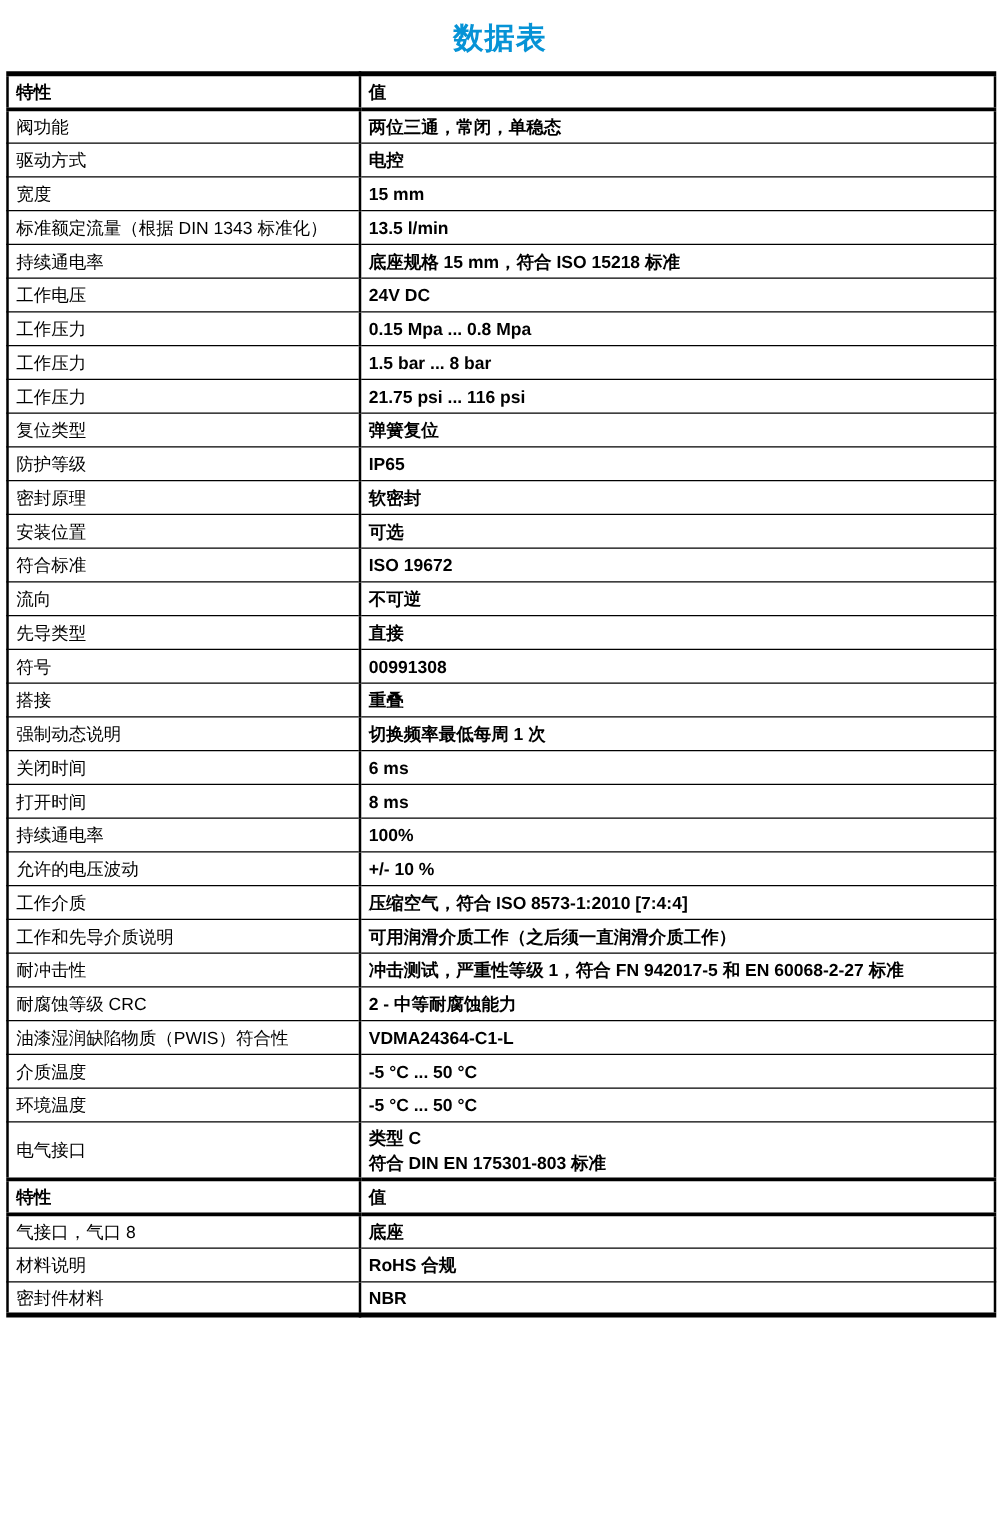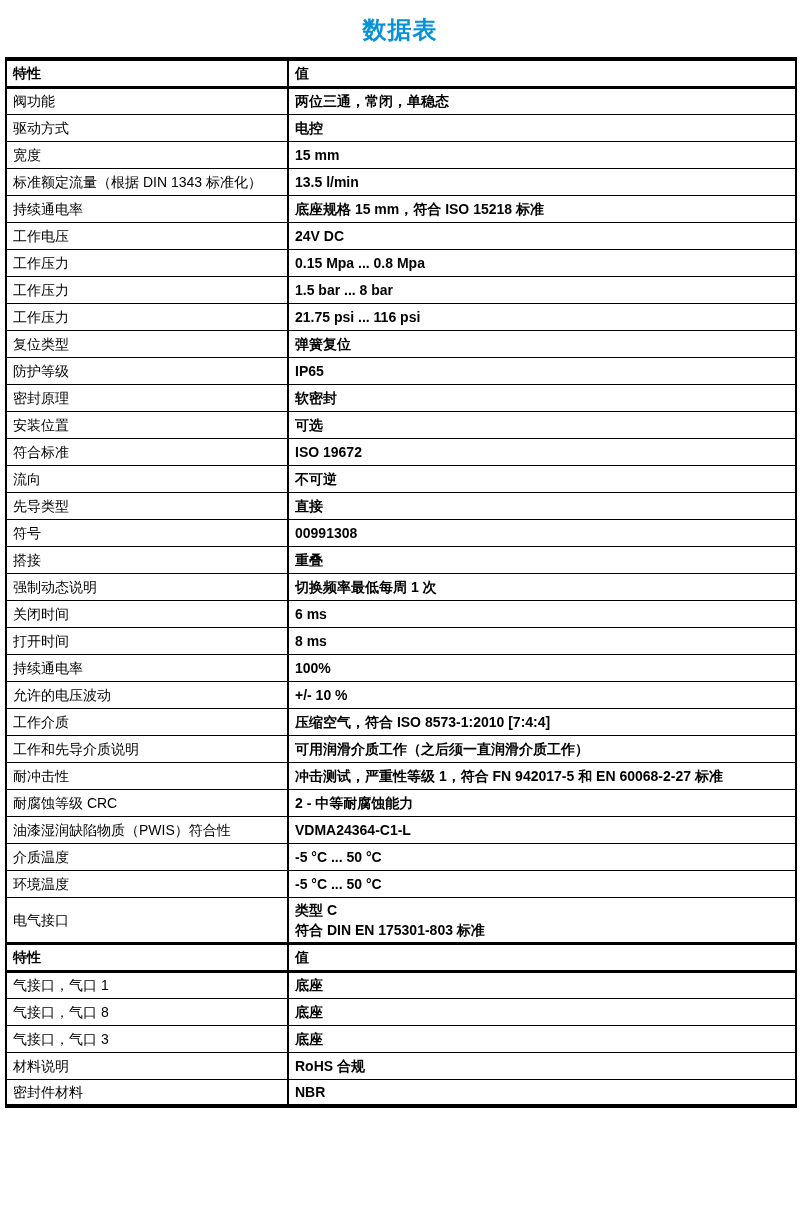--- a/index.html
+++ b/index.html
@@ -199,29 +199,21 @@
         <tr>
           <td class="label-cell">电气接口</td>
           <td class="value-cell">类型 C
 符合 DIN EN 175301-803 标准</td>
         </tr>
         <tr class="header-row">
           <th class="label-cell">特性</th>
           <th class="value-cell">值</th>
         </tr>
         <tr>
-          <td class="label-cell">气接口，气口 1</td>
-          <td class="value-cell">底座</td>
-        </tr>
-        <tr>
           <td class="label-cell">气接口，气口 8</td>
-          <td class="value-cell">底座</td>
-        </tr>
-        <tr>
-          <td class="label-cell">气接口，气口 3</td>
           <td class="value-cell">底座</td>
         </tr>
         <tr>
           <td class="label-cell">材料说明</td>
           <td class="value-cell">RoHS 合规</td>
         </tr>
         <tr>
           <td class="label-cell">密封件材料</td>
           <td class="value-cell">NBR</td>
         </tr>

